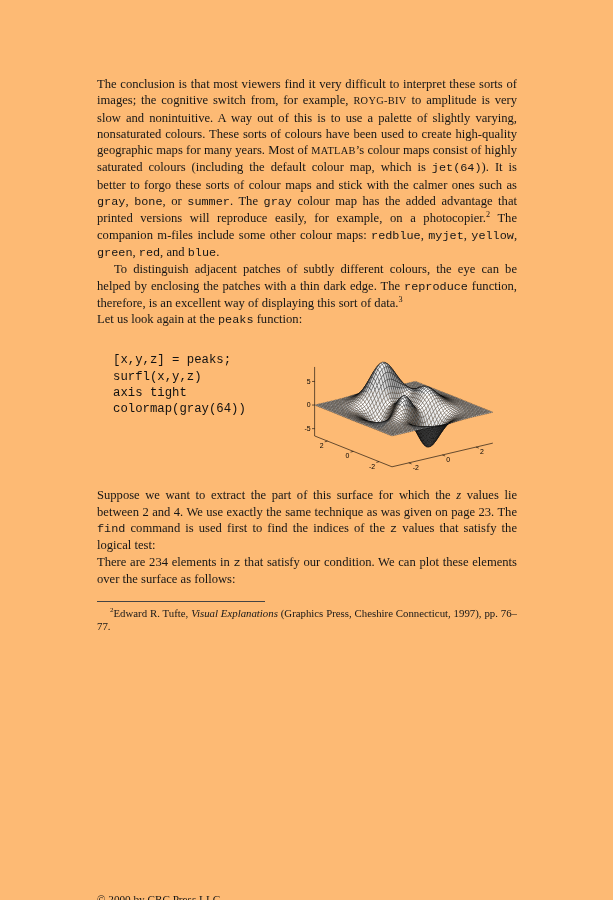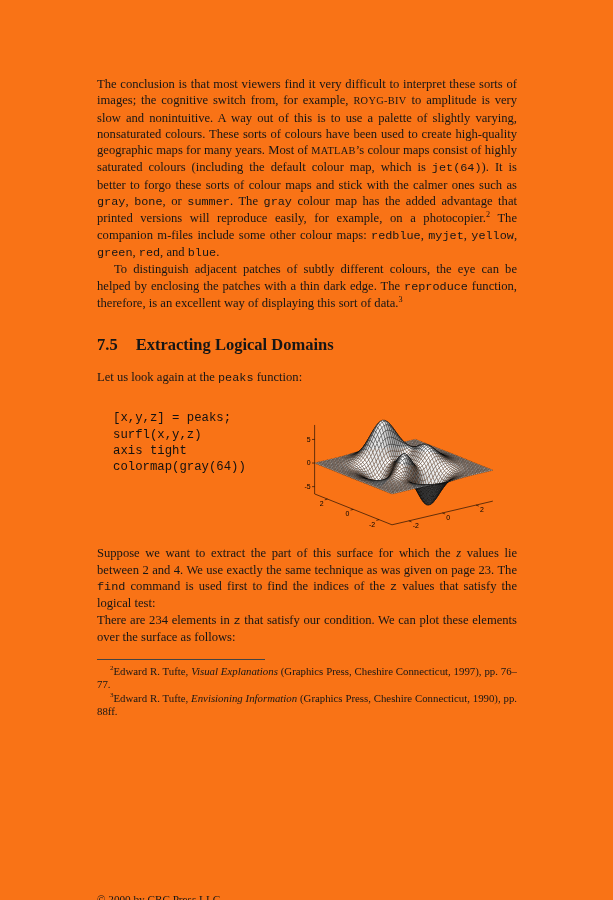--- a/index.html
+++ b/index.html
@@ -1,16 +1,16 @@
 <!DOCTYPE html>
 <html><head>
 <meta charset="utf-8">
 <style>
   html,body{margin:0;padding:0;background:#ffffff;}
-  .page{position:relative;width:613px;height:900px;background:#f97316;overflow:hidden;
+  .page{position:relative;width:613px;height:900px;background:#fdba74;overflow:hidden;
         font-family:"Liberation Serif", serif;color:#161616;}
   .textblock{position:absolute;left:97px;top:76px;width:420px;}
   p.body{font-size:12.6px;line-height:16.3px;text-align:justify;margin:0;}
   p.indent{text-indent:17px;}
   .mono{font-family:"Liberation Mono","DejaVu Sans Mono",monospace;font-size:0.94em;}
   .sc{font-size:0.82em;letter-spacing:0.35px;}
   .it{font-style:italic;}
   sup{font-size:0.65em;line-height:0;vertical-align:super;}
   h2.section{font-size:16.5px;font-weight:bold;margin:24px 0 14px 0;line-height:20px;}
   h2.section .secnum{display:inline-block;margin-right:18px;}
@@ -29,23 +29,20 @@
 </head>
 <body>
 
 <div class="page">
   <div class="textblock">
 
     <p class="body"><span>The conclusion is that most viewers find it very difficult to interpret these sorts of images; the cognitive switch from, for example, </span><span class="sc">ROYG-BIV</span><span> to amplitude is very slow and nonintuitive.  A way out of this is to use a palette of slightly varying, nonsaturated colours.  These sorts of colours have been used to create high-quality geographic maps for many years.  Most of </span><span class="sc">MATLAB</span><span>’s colour maps consist of highly saturated colours (including the default colour map, which is </span><span class="mono">jet(64)</span><span>).  It is better to forgo these sorts of colour maps and stick with the calmer ones such as </span><span class="mono">gray</span><span>, </span><span class="mono">bone</span><span>, or </span><span class="mono">summer</span><span>.  The </span><span class="mono">gray</span><span> colour map has the added advantage that printed versions will reproduce easily, for example, on a photocopier.</span><sup>2</sup><span>  The companion m-files include some other colour maps: </span><span class="mono">redblue</span><span>, </span><span class="mono">myjet</span><span>, </span><span class="mono">yellow</span><span>, </span><span class="mono">green</span><span>, </span><span class="mono">red</span><span>, and </span><span class="mono">blue</span><span>.</span></p>
 
     <p class="body indent"><span>To distinguish adjacent patches of subtly different colours, the eye can be helped by enclosing the patches with a thin dark edge.  The </span><span class="mono">reproduce</span><span> function, therefore, is an excellent way of displaying this sort of data.</span><sup>3</sup></p>
 
-    <h2 class="section">
-      <span class="secnum">7.5</span><span>Extracting Logical Domains</span>
-    </h2>
 
     <p class="body"><span>Let us look again at the </span><span class="mono">peaks</span><span> function:</span></p>
 
     <div class="figure-row">
       <pre class="code fig-code">[x,y,z] = peaks;
 surfl(x,y,z)
 axis tight
 colormap(gray(64))</pre>
       <div class="fig-plot">
         <svg width="260" height="147" viewBox="0 0 300 170">
@@ -2385,17 +2382,16 @@
     </div>
 
     <p class="body para-gap"><span>Suppose we want to extract the part of this surface for which the </span><span class="it">z</span><span> values lie between 2 and 4.  We use exactly the same technique as was given on page 23.  The </span><span class="mono">find</span><span> command is used first to find the indices of the </span><span class="mono">z</span><span> values that satisfy the logical test:</span></p>
 
 
     <p class="body"><span>There are 234 elements in </span><span class="mono">z</span><span> that satisfy our condition.  We can plot these elements over the surface as follows:</span></p>
 
     <div class="footnote-sep"></div>
 
     <p class="footnote"><sup>2</sup><span>Edward R. Tufte, </span><span class="it">Visual Explanations</span><span> (Graphics Press, Cheshire Connecticut, 1997), pp. 76–77.</span></p>
-    <p class="footnote"><sup>3</sup><span>Edward R. Tufte, </span><span class="it">Envisioning Information</span><span> (Graphics Press, Cheshire Connecticut, 1990), pp. 88ff.</span></p>
   </div>
 
   <div class="page-footer">© 2000 by CRC Press LLC</div>
 </div>
 
 </body></html>

